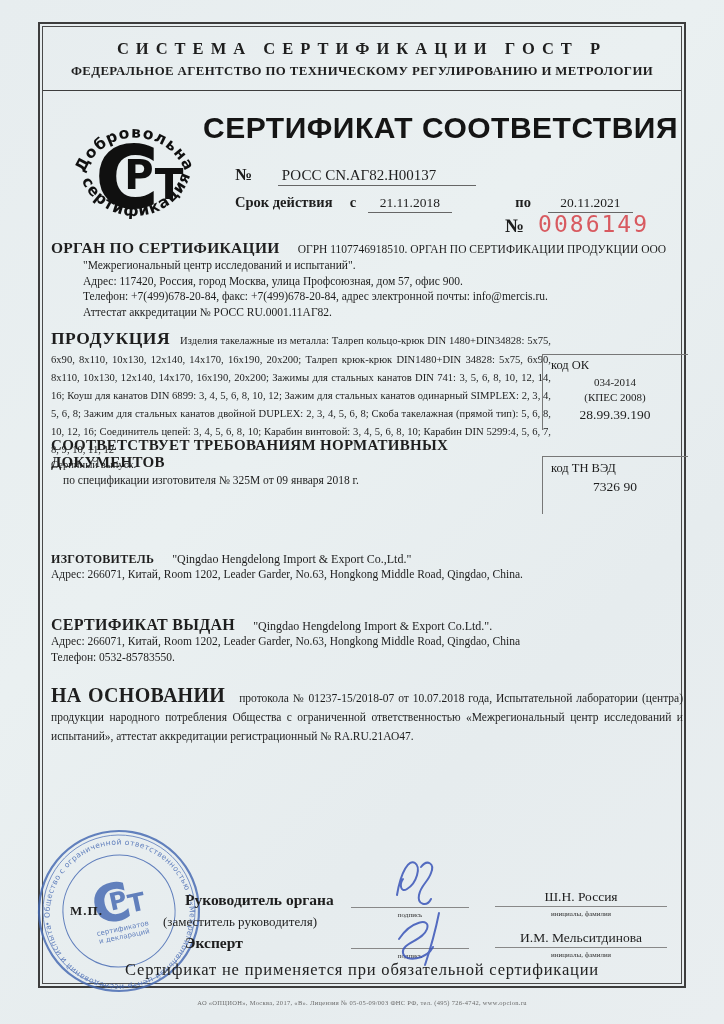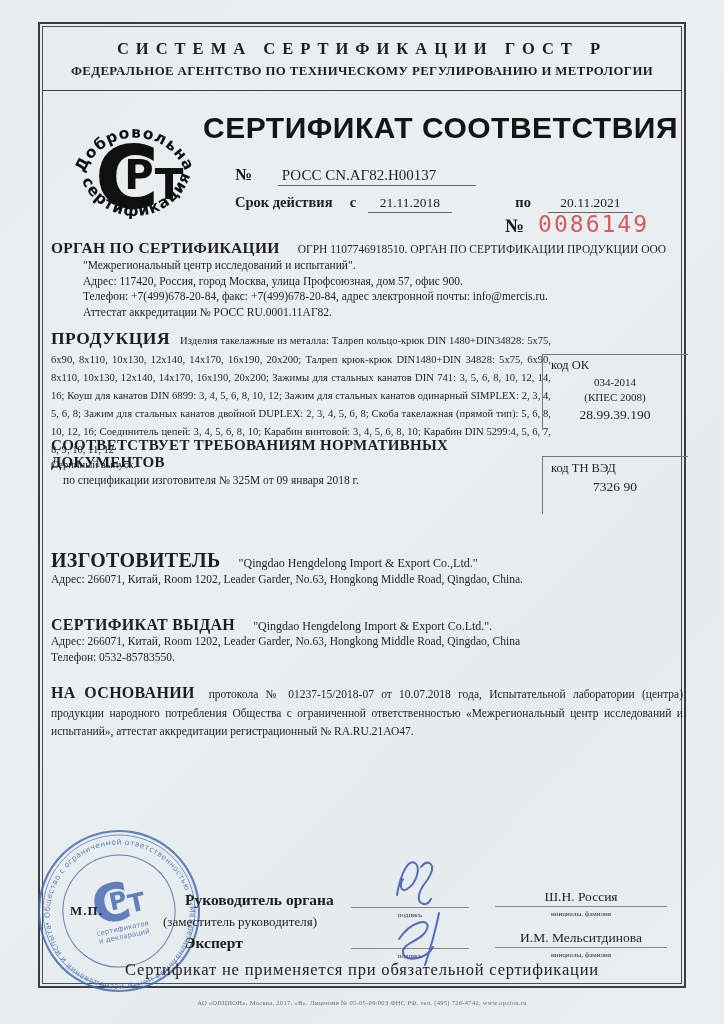--- a/index.html
+++ b/index.html
@@ -53,21 +53,21 @@
   .codebox-val.big { font-size:13.5px; }
 
   .conform { left:8px; top:410px; width:500px; }
   .conform .cbody { font-size:11.5px; margin:3px 0 0 12px; }
 
   .maker { left:8px; top:522px; width:620px; }
   .maker .mname { font-size:12px; margin-left:14px; }
   .issued { left:8px; top:589px; width:620px; }
 
   .basis { left:8px; top:657px; width:632px; text-align:justify; }
-  .basis .bh { font-weight:bold; font-size:16px; letter-spacing:0.3px; margin-right:14px; }
+  .basis .bh { font-weight:bold; font-size:20px; letter-spacing:0.3px; margin-right:14px; }
   .basis .bb { font-size:11.5px; line-height:1.45; }
 
   .addinfo { left:8px; top:789px; width:630px; }
   .addinfo .ab { font-size:11.5px; margin-left:18px; }
 
   .role1 { left:142px; top:864px; font-size:15.5px; font-weight:bold; }
   .role1sub { left:120px; top:887px; font-size:13px; }
   .role2 { left:142px; top:907px; font-size:15.5px; font-weight:bold; }
   .sigline { width:118px; border-bottom:1px solid #888; height:14px; }
   .siglabel { font-size:7px; color:#333; text-align:center; width:118px; }
@@ -156,21 +156,21 @@
       <div class="abs vline" style="left:499px; top:429px; height:58px;"></div>
       <div class="abs codebox-label" style="left:508px; top:434px;">код ТН ВЭД</div>
       <div class="abs codebox-val big" style="left:499px; top:452px; width:146px;">7326 90</div>
 
       <div class="abs conform">
         <div class="sec-head" style="font-size:15px">СООТВЕТСТВУЕТ ТРЕБОВАНИЯМ НОРМАТИВНЫХ ДОКУМЕНТОВ</div>
         <div class="cbody">по спецификации изготовителя № 325М от 09 января 2018 г.</div>
       </div>
 
       <div class="abs maker">
-        <span class="sec-head" style="font-size:20px">ИЗГОТОВИТЕЛЬ</span>
+        <span class="sec-head" style="font-size:12px">ИЗГОТОВИТЕЛЬ</span>
         <span class="mname">"Qingdao Hengdelong Import &amp; Export Co.,Ltd."</span>
         <div class="body-txt">Адрес: 266071, Китай, Room 1202, Leader Garder, No.63, Hongkong Middle Road, Qingdao, China.</div>
       </div>
 
       <div class="abs issued">
         <span class="sec-head" style="font-size:16px">СЕРТИФИКАТ ВЫДАН</span>
         <span class="mname" style="font-size:12px; margin-left:14px">"Qingdao Hengdelong Import &amp; Export Co.Ltd.".</span>
         <div class="body-txt">Адрес: 266071, Китай, Room 1202, Leader Garder, No.63, Hongkong Middle Road, Qingdao, China</div>
         <div class="body-txt">Телефон: 0532-85783550.</div>
       </div>

